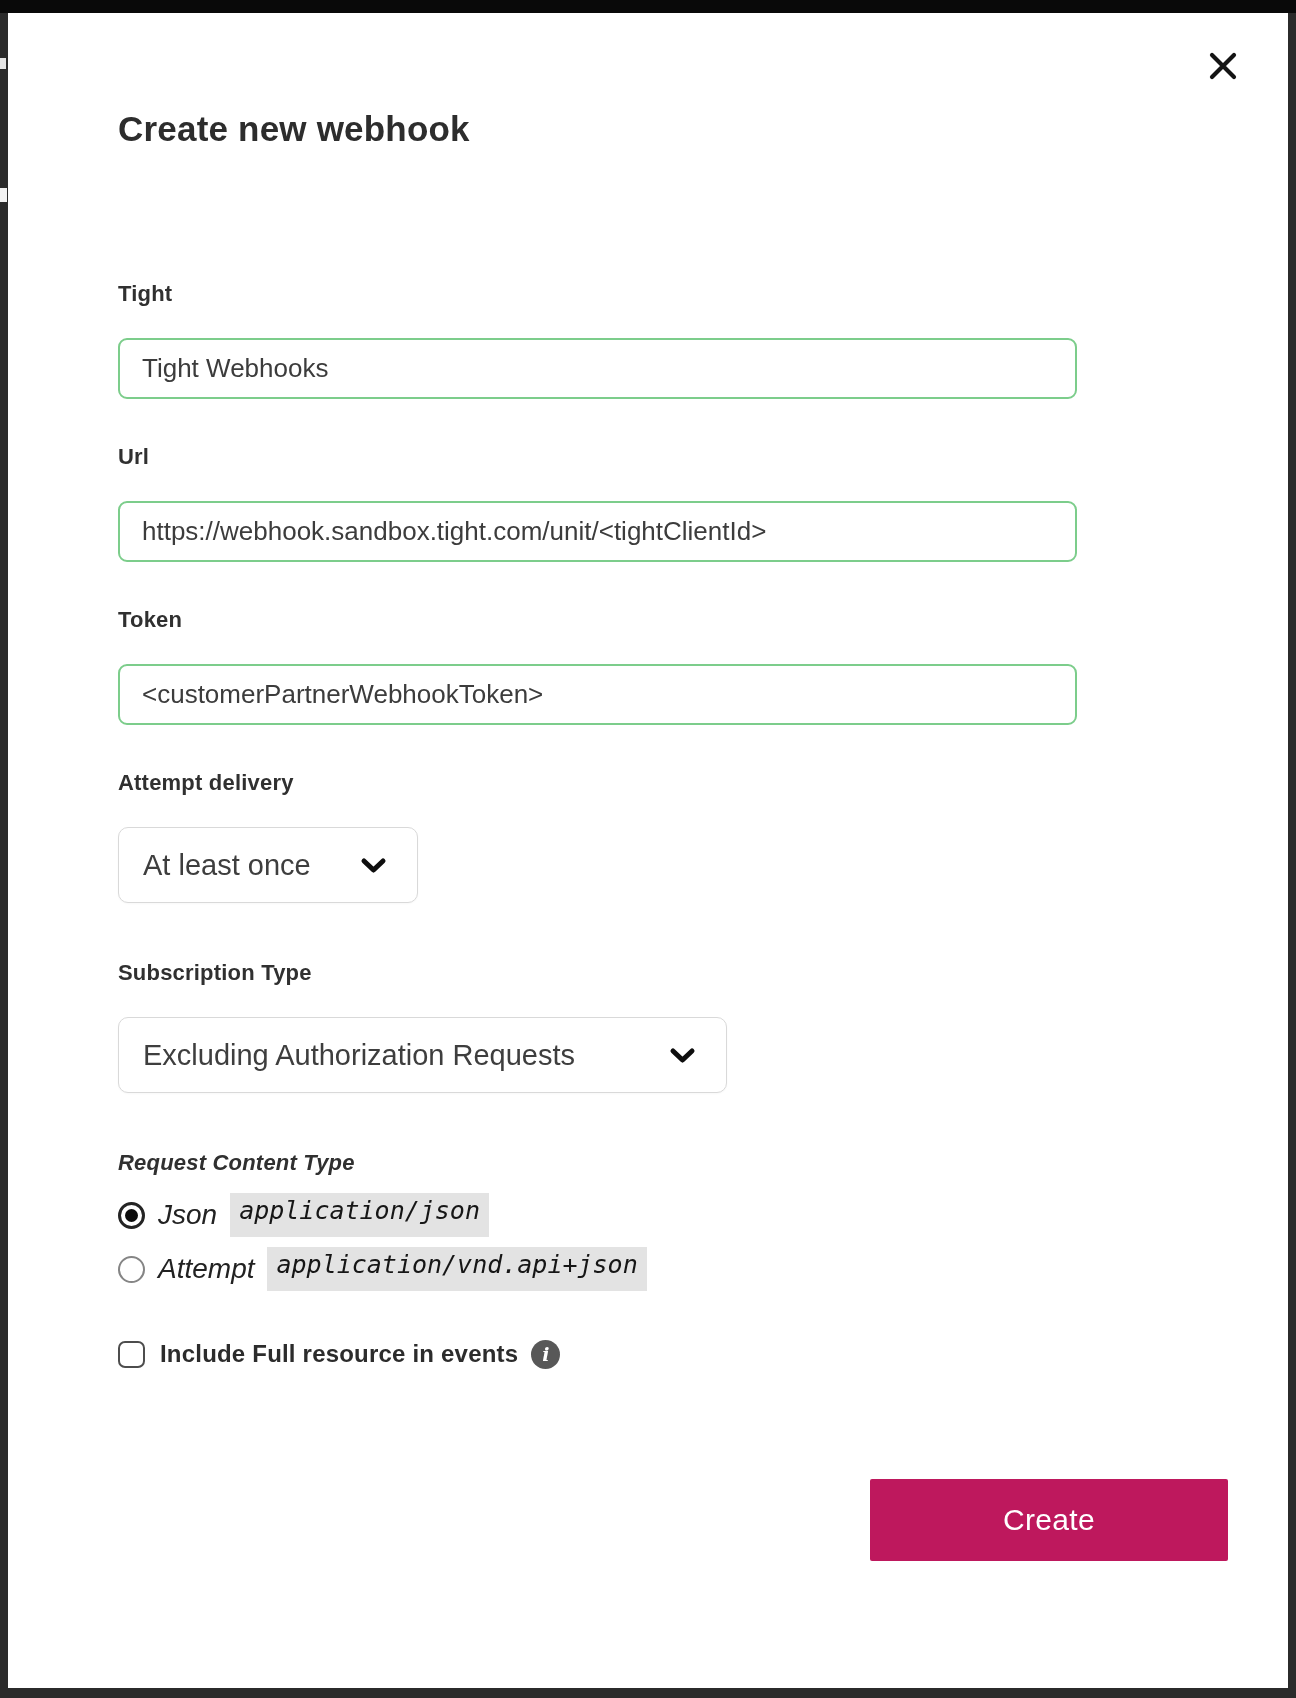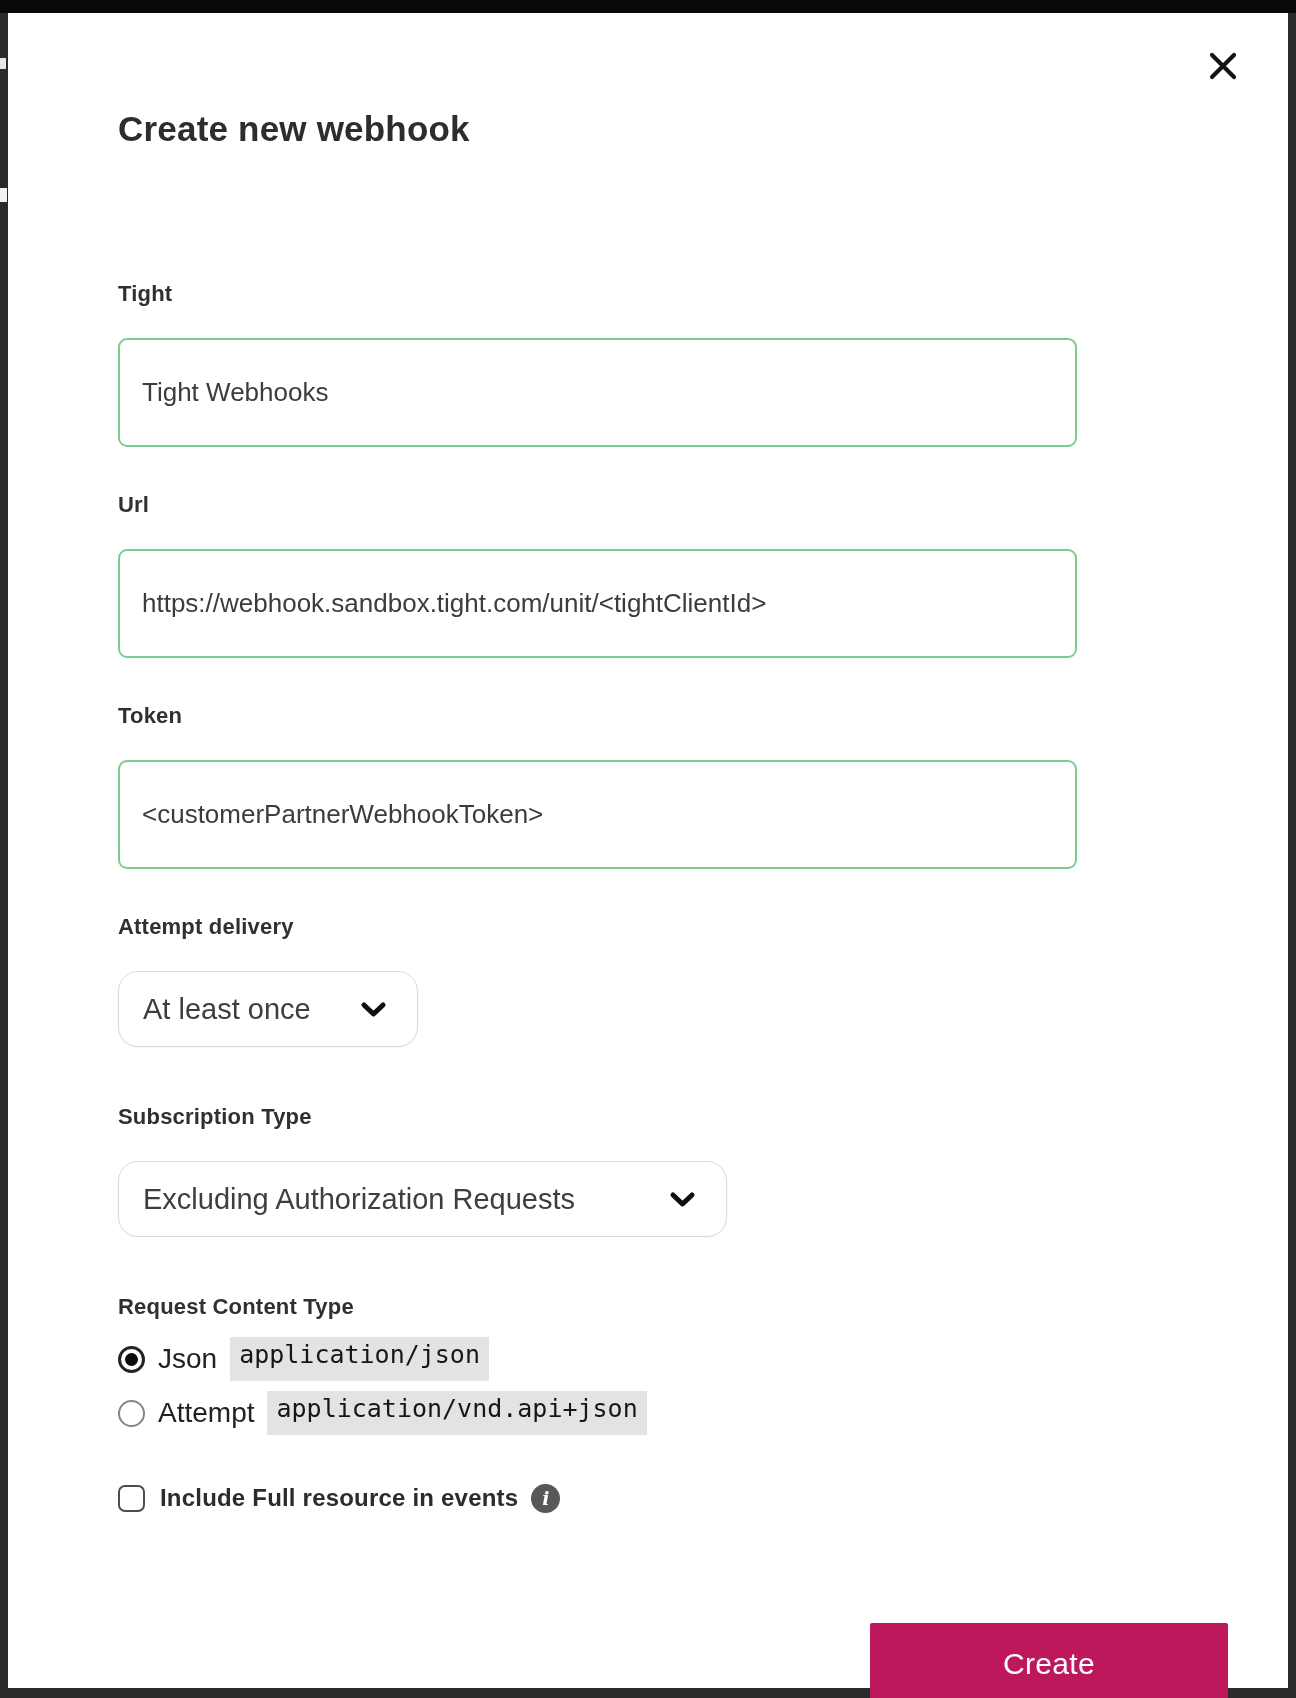--- a/index.html
+++ b/index.html
@@ -21,34 +21,34 @@
   .modal-title { margin:92px 0 0 110px; font-size:35px; font-weight:700; color:#2d2d2d;
                  letter-spacing:0.2px; line-height:48px; }
 
   .form { width:1110px; margin:127px 0 0 110px; }
 
   .group { margin-bottom:44px; }
   .group.dd-group { margin-bottom:56px; }
   .flabel { font-size:22px; font-weight:700; color:#303030; line-height:28px;
             margin-bottom:30px; letter-spacing:0.2px; }
 
-  .tinput { display:block; width:959px; height:109px; border:2px solid #7ccd8b;
+  .tinput { display:block; width:959px; height:61px; border:2px solid #7ccd8b;
             border-radius:9px; font-family:"Liberation Sans", sans-serif;
             font-size:26px; color:#3c3c3c; padding:0 22px; background:#fff; outline:none; }
 
   .dropdown { display:flex; align-items:center; justify-content:space-between;
-              height:76px; border:1.5px solid #d9d9d9; border-radius:20px;
+              height:76px; border:1.5px solid #d9d9d9; border-radius:10px;
               background:#fff; padding:0 30px 0 24px; cursor:pointer;
               box-shadow:0 1px 2px rgba(0,0,0,0.03); }
   .dropdown .dd-value { font-size:29px; color:#3e3e3e; }
   .dd1 { width:300px; }
   .dd2 { width:609px; }
   .chev { flex:0 0 auto; margin-left:30px; }
 
-  .rct-group { margin-bottom:4px; }
+  .rct-group { margin-bottom:4px;font-style:italic; }
   .radio-row { display:flex; align-items:center; margin:22px 0 0 0; height:32px; cursor:pointer; }
   .radio-row:first-of-type { margin-top:20px; }
   .radio { width:27px; height:27px; border-radius:50%; border:2px solid #858585;
            margin-right:13px; position:relative; flex:0 0 auto; background:#fff; }
   .radio.checked { border:3px solid #242424; }
   .radio.checked::after { content:""; position:absolute; left:50%; top:50%;
            width:13px; height:13px; margin:-6.5px 0 0 -6.5px; border-radius:50%; background:#0c0c0c; }
   .rlabel { font-size:28px; color:#222; margin-right:13px; }
   .chip { font-family:"DejaVu Sans Mono","Liberation Mono",monospace; font-size:25px;
           color:#161616; background:#e3e3e3; padding:3px 9px 12px 9px; }

